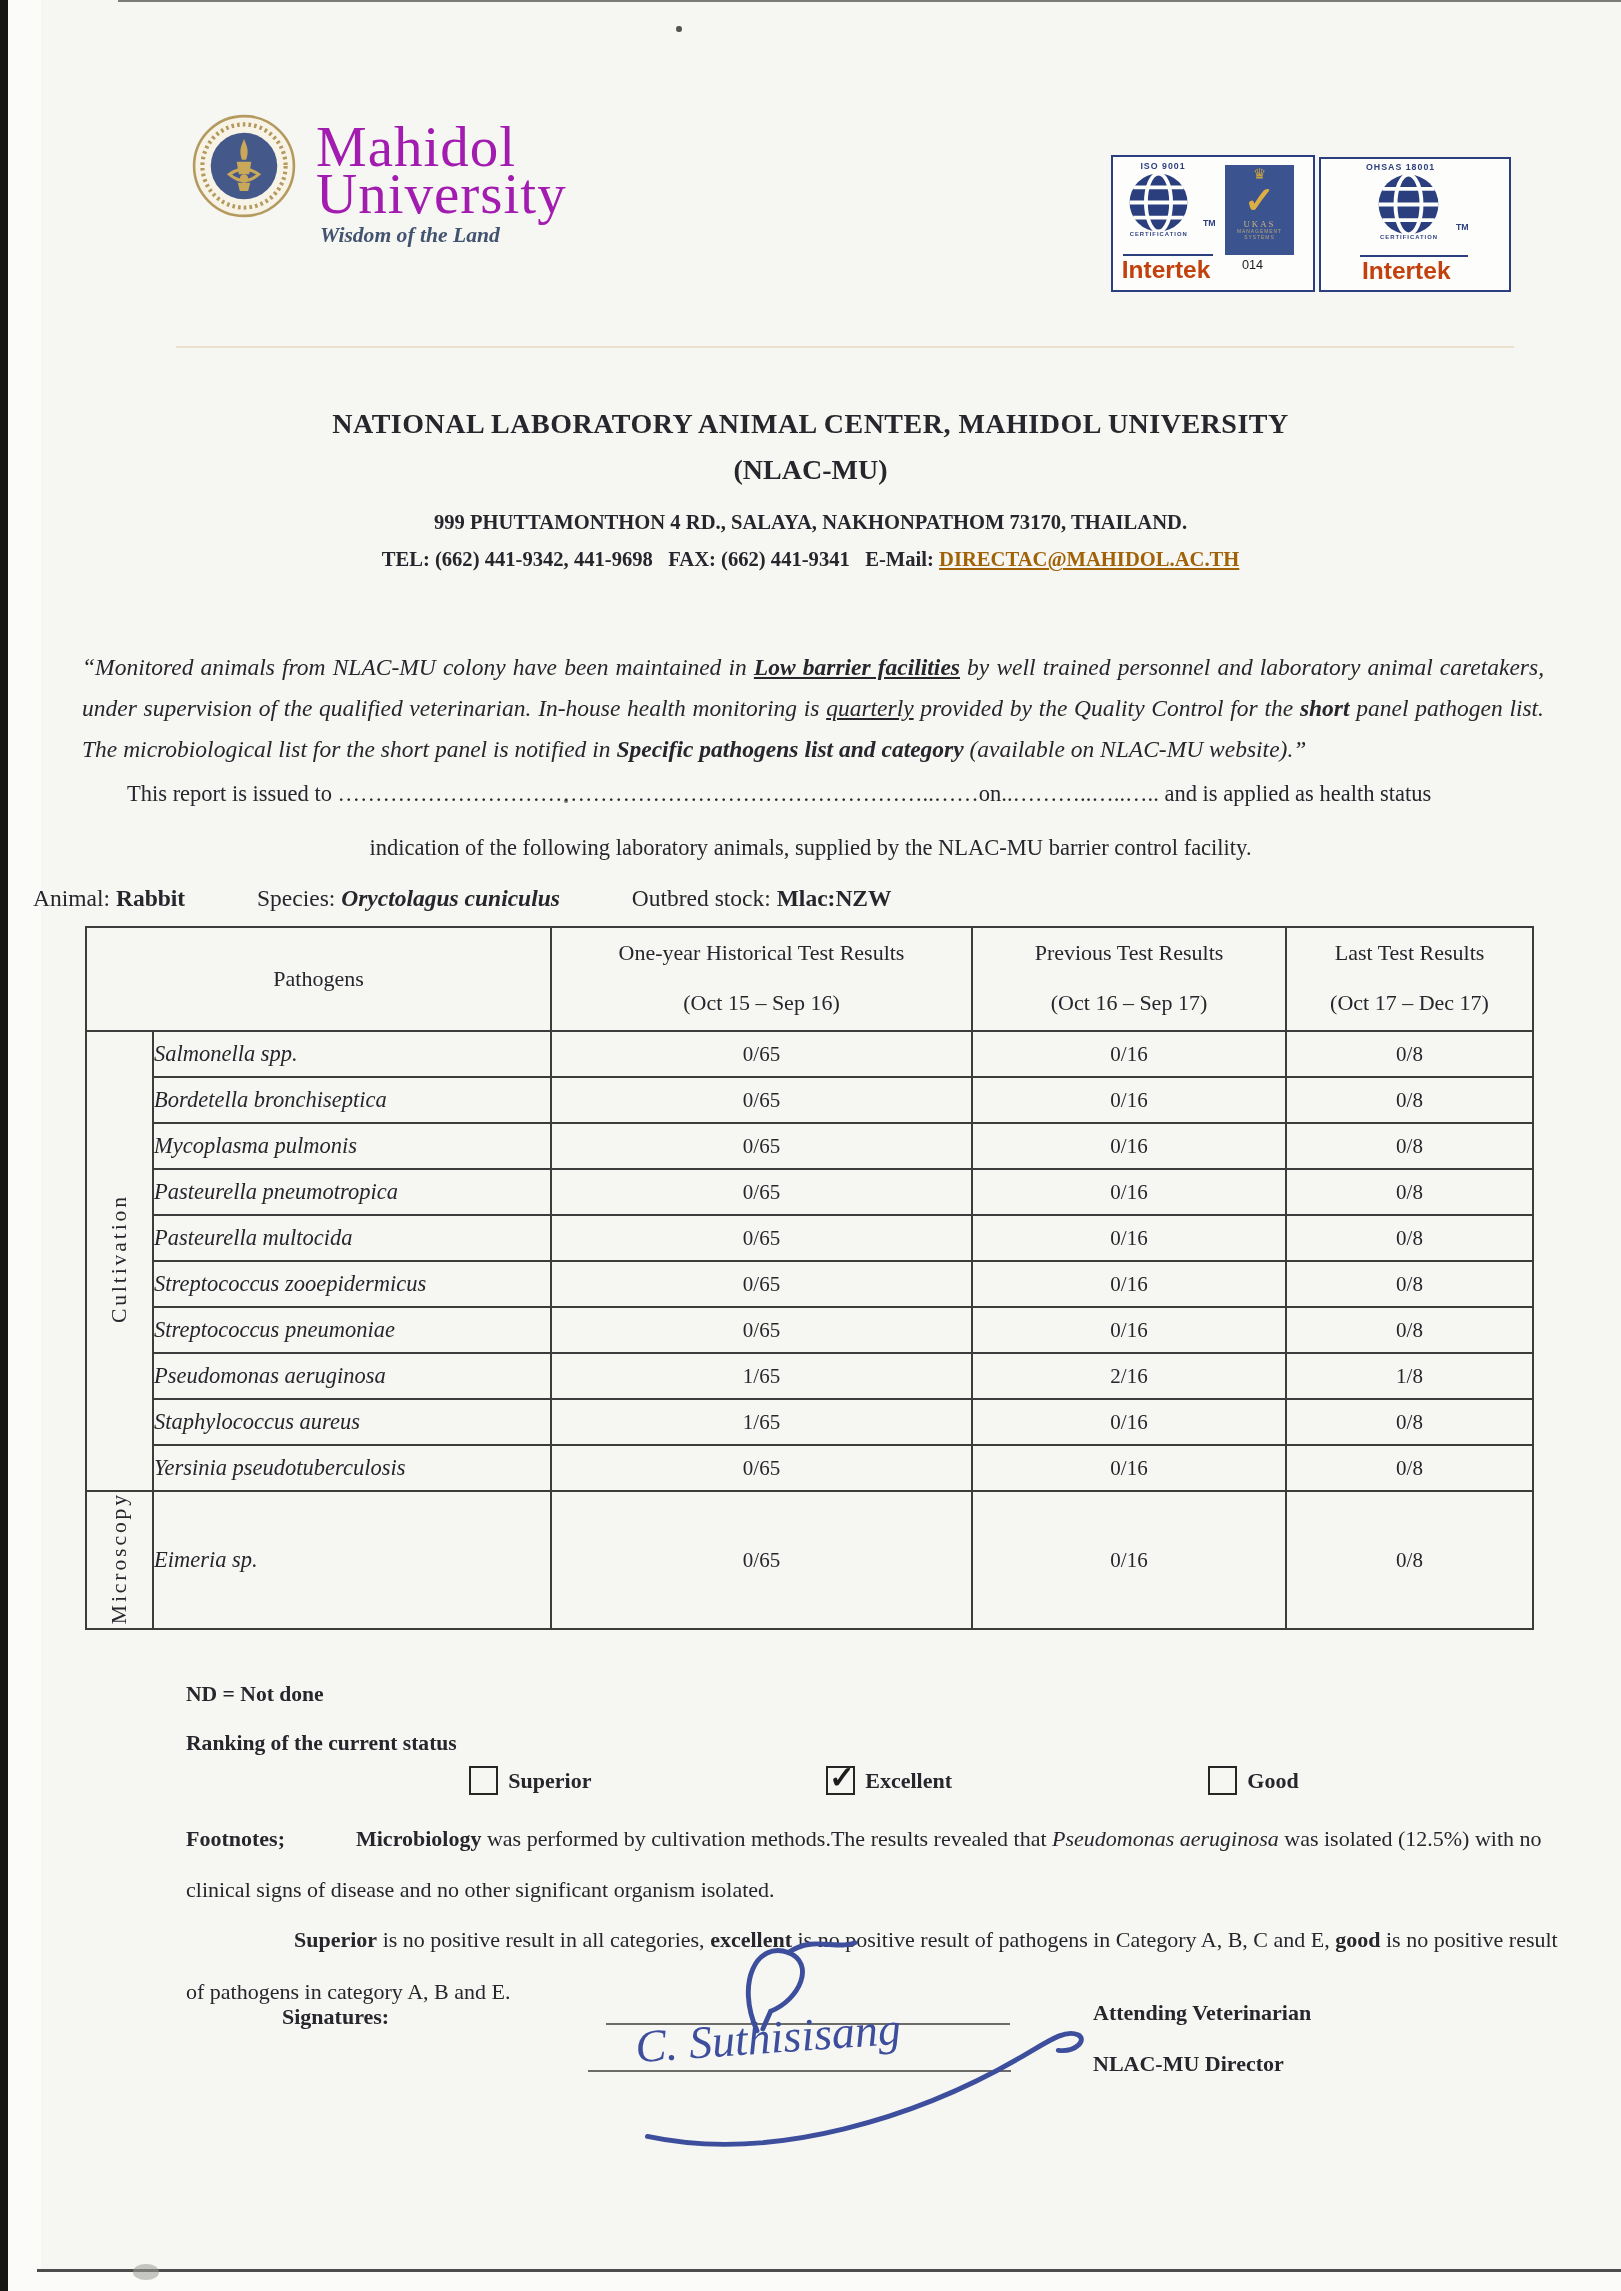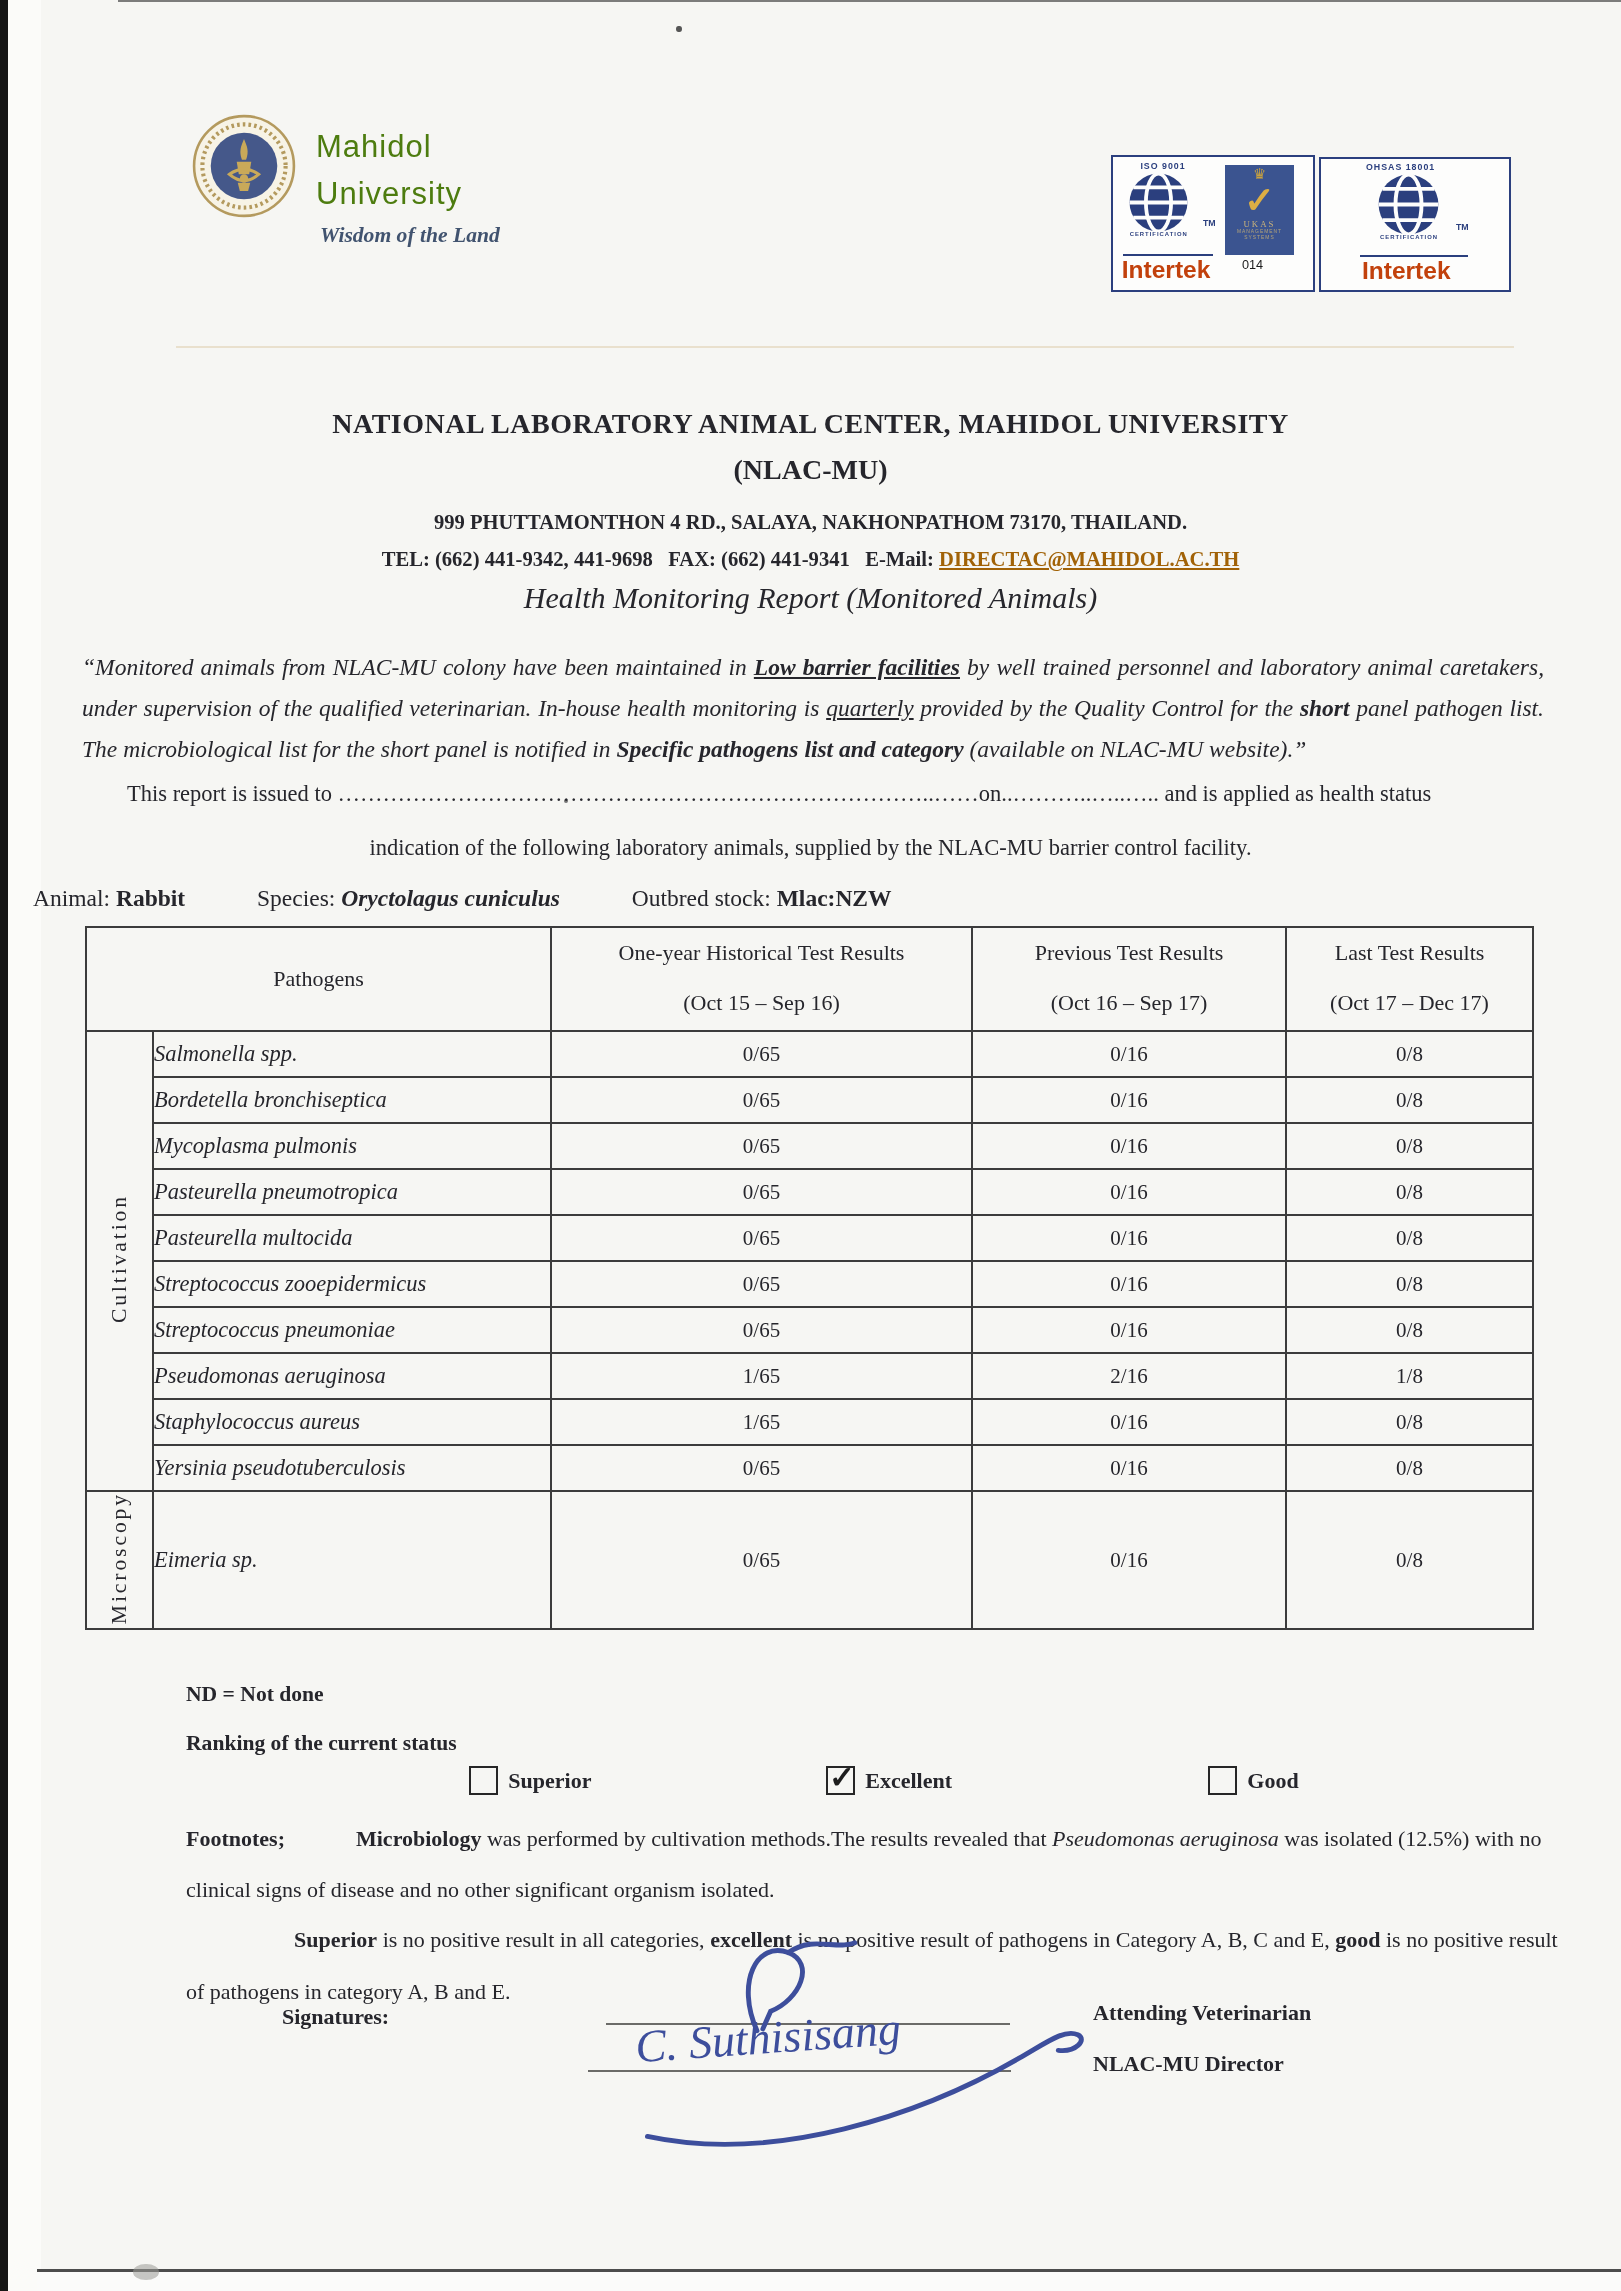--- a/index.html
+++ b/index.html
@@ -9,22 +9,22 @@
   .edge-left{position:absolute;left:0;top:0;width:7.8px;height:2292px;background:#161616;}
   .edge-gap{position:absolute;left:7.8px;top:0;width:33px;height:2292px;background:#fbfbf9;}
   .edge-top{position:absolute;left:118px;top:0;right:0;height:2px;background:#3a3a3a;opacity:.65;}
   .edge-bottom{position:absolute;left:37px;top:2269px;right:0;height:2.9px;background:#4c4c4c;}
   .below-edge{position:absolute;left:37px;top:2272px;right:0;bottom:0;background:#fbfbfa;}
   .dot-a{position:absolute;left:676px;top:25.5px;width:5.9px;height:6.9px;background:#555;border-radius:50%;}
   .dot-b{position:absolute;left:564px;top:799px;width:3.9px;height:3.9px;background:#777;border-radius:50%;}
   .smudge{position:absolute;left:133px;top:2264px;width:25.5px;height:15.7px;background:#9a9a96;border-radius:50%;opacity:.55;}
   
   .emblem{position:absolute;left:192px;top:114px;width:104px;height:104px;}
-  .wordmark{position:absolute;left:316px;top:123px;font-family:Liberation Sans, sans-serif;
-            color:#4d7c0f;font-size:31px;line-height:47px;letter-spacing:1px;}
+  .wordmark{position:absolute;left:316px;top:123px;font-family:Liberation Serif, serif;
+            color:#a21caf;font-size:57px;line-height:47px;letter-spacing:1px;}
   .tagline{position:absolute;left:320px;top:223px;font-style:italic;font-size:21.6px;color:#41536f;
            font-family:"Liberation Serif",serif;font-weight:bold;}
   
   .cert-box{position:absolute;border:2.9px solid #2b3f7e;background:#fdfdfc;}
   .cb1{left:1111px;top:155px;width:200px;height:133px;}
   .cb2{left:1319px;top:157px;width:188px;height:131px;}
   .globe{position:absolute;}
   .arc-text{position:absolute;font-family:"Liberation Sans",sans-serif;font-weight:bold;
             color:#2b3f7e;font-size:8.8px;letter-spacing:1px;white-space:nowrap;}
   .ring-text{position:absolute;font-family:"Liberation Sans",sans-serif;font-weight:bold;
@@ -172,21 +172,20 @@
   <div class="c-line org-abbr">(NLAC-MU)</div>
   <div class="c-line address">999 PHUTTAMONTHON 4 RD., SALAYA, NAKHONPATHOM 73170, THAILAND.</div>
   <div class="c-line telline">
     <span>TEL:</span>
     <span>(662) 441-9342, 441-9698</span>&nbsp;&nbsp;
     <span>FAX:</span>
     <span>(662) 441-9341</span>&nbsp;&nbsp;
     <span>E-Mail:</span>
     <span class="email">DIRECTAC@MAHIDOL.AC.TH</span>
   </div>
-  <div class="c-line report-title">Health Monitoring Report (Monitored Animals)</div>
 
   <p class="intro"><span>“Monitored animals from NLAC-MU colony have been maintained in </span><span class="bu">Low barrier facilities</span><span> by well trained personnel and laboratory animal caretakers, under supervision of the qualified veterinarian.  In-house health monitoring is </span><span class="u">quarterly</span><span> provided by the Quality Control for the </span><span class="b">short</span><span> panel pathogen list. The microbiological list for the short panel is notified in </span><span class="b">Specific pathogens list and category</span><span> (available on NLAC-MU website).”</span></p>
 
   <div class="issued"><span>This report is issued to </span><span>……………………………………………………………………..……</span><span>on</span><span>..………..…..…..</span><span> and is applied as health status</span></div>
   <div class="issued2">indication of the following laboratory animals, supplied by the NLAC-MU barrier control facility.</div>
 
   <div class="subject">
     <span class="grp">
       <span>Animal:</span>
       <span class="b">Rabbit</span>

